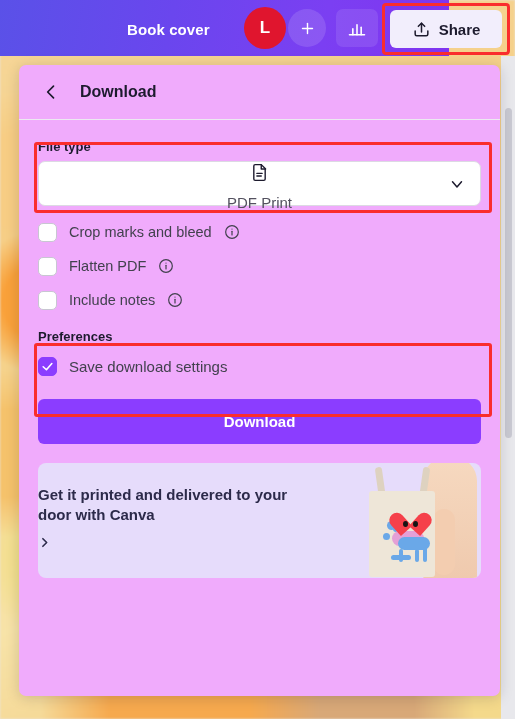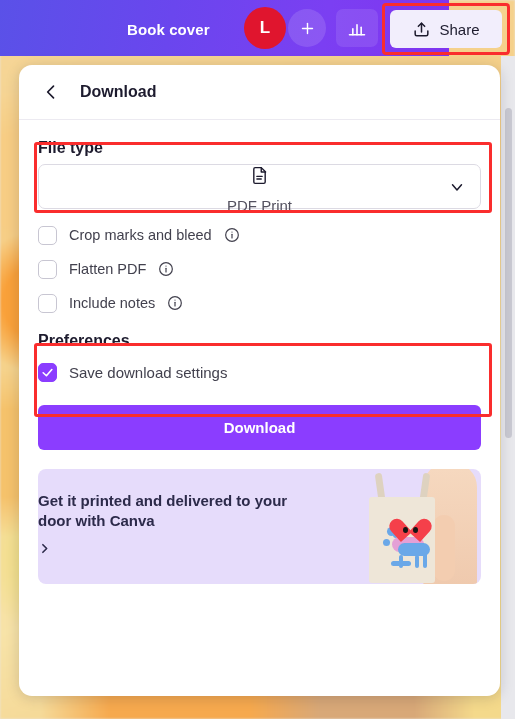--- a/index.html
+++ b/index.html
@@ -61,27 +61,27 @@
     display: flex; align-items: center; justify-content: center;
   }
   #share-highlight {
     position: absolute; left: 382px; top: 3px; width: 128px; height: 52px;
     border: 3px solid #fa2d2d; border-radius: 4px;
   }
   #share-button {
     position: absolute; left: 390px; top: 10px; width: 112px; height: 38px;
     background: #f2eefc; border-radius: 6px;
     display: flex; align-items: center; justify-content: center; gap: 8px;
-    color: #1d1b2e; font-size: 15px; font-weight: normal;
+    color: #1d1b2e; font-size: 15px; font-weight: bold;
   }
 
   
   #download-panel {
     position: absolute; left: 19px; top: 65px; width: 481px; height: 631px;
-    background: #ffffff; border-radius: 13px;
+    background: #f0abfc; border-radius: 7px;
     box-shadow: 0 2px 14px rgba(20,20,40,.17);
     overflow: hidden;
   }
   #panel-header {
     position: relative; height: 55px;
     border-bottom: 1px solid #eceaf1;
     display: flex; align-items: center; padding-left: 19px; gap: 16px;
   }
   #back-button {
     width: 26px; height: 26px; display: flex; align-items: center; justify-content: center;
@@ -92,21 +92,21 @@
 
   
   .highlight-box {
     position: absolute; border: 3px solid #fa2d2d; border-radius: 3px;
     pointer-events: none;
   }
   #filetype-highlight { left: 15px; top: 77px; width: 458px; height: 71px; }
   #colorprofile-highlight { left: 15px; top: 278px; width: 458px; height: 74px; }
 
   .field-label {
-    font-size: 16px; font-weight: bold; color: #1d1b2e;
+    font-size: 13px; font-weight: bold; color: #1d1b2e;
     margin-bottom: 7px;
   }
   .select-box {
     height: 45px; border: 1px solid #dcdae3; border-radius: 7px;
     background: #fff; display: flex; align-items: center;
     padding: 0 13px; gap: 11px; position: relative; flex-direction: column;
   }
   .select-value { font-size: 15px; color: #53515f; flex: 1; }
   .select-value.long { font-size: 14.5px; }
   .chev { position: absolute; right: 14px; top: 50%; transform: translateY(-50%); }

